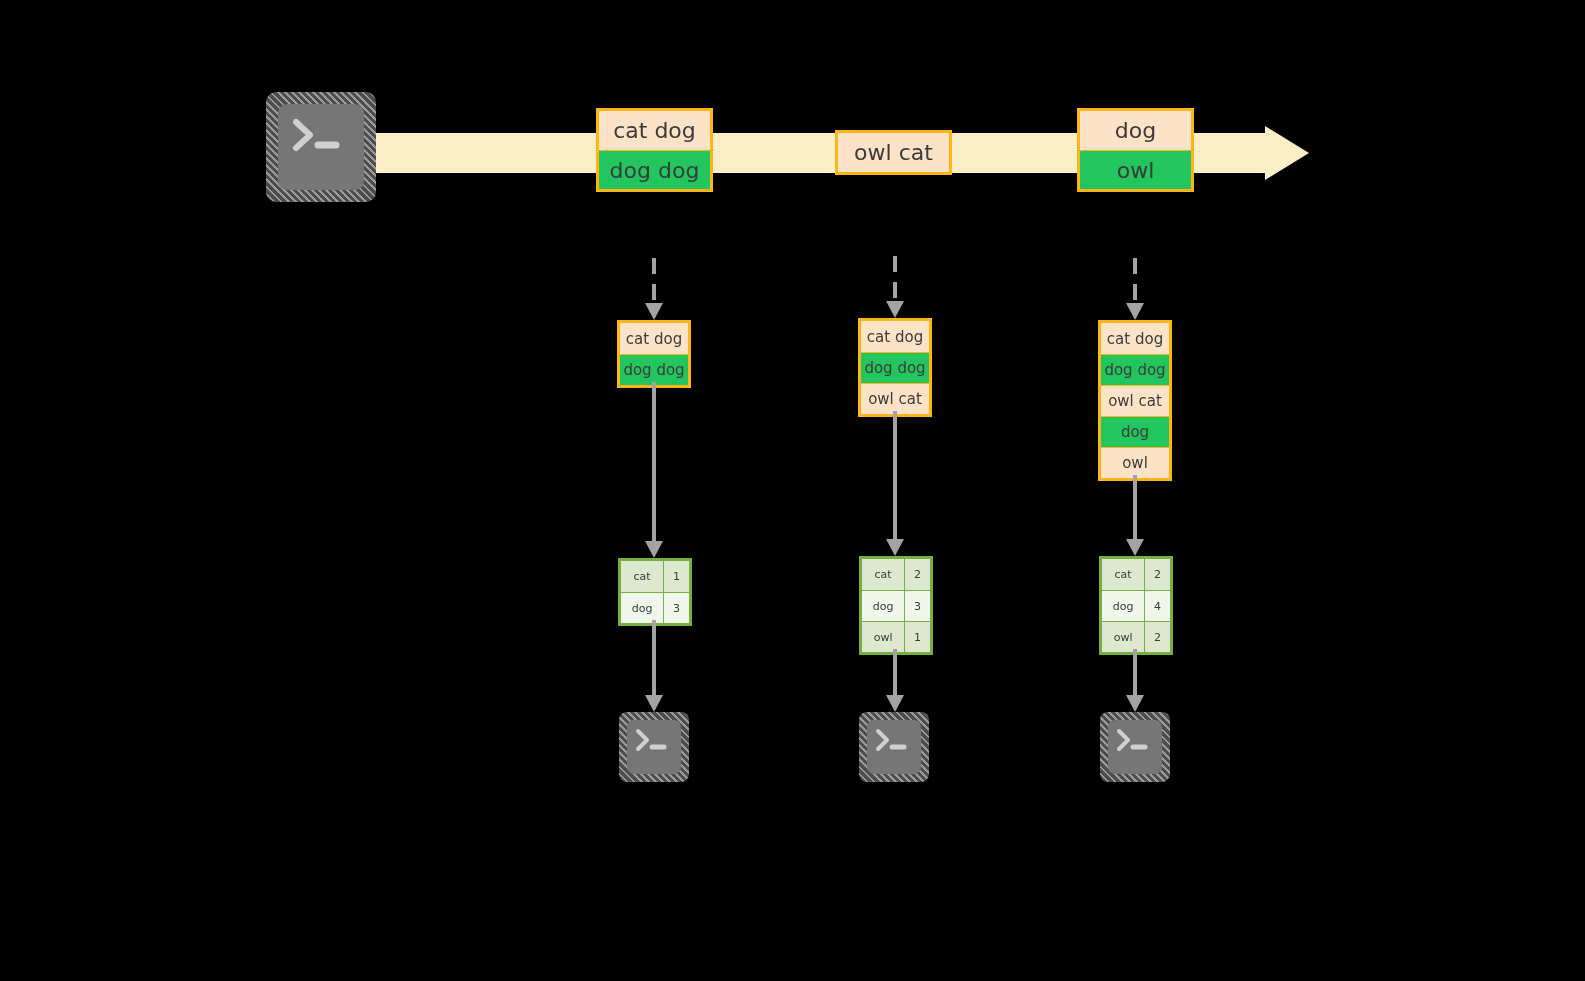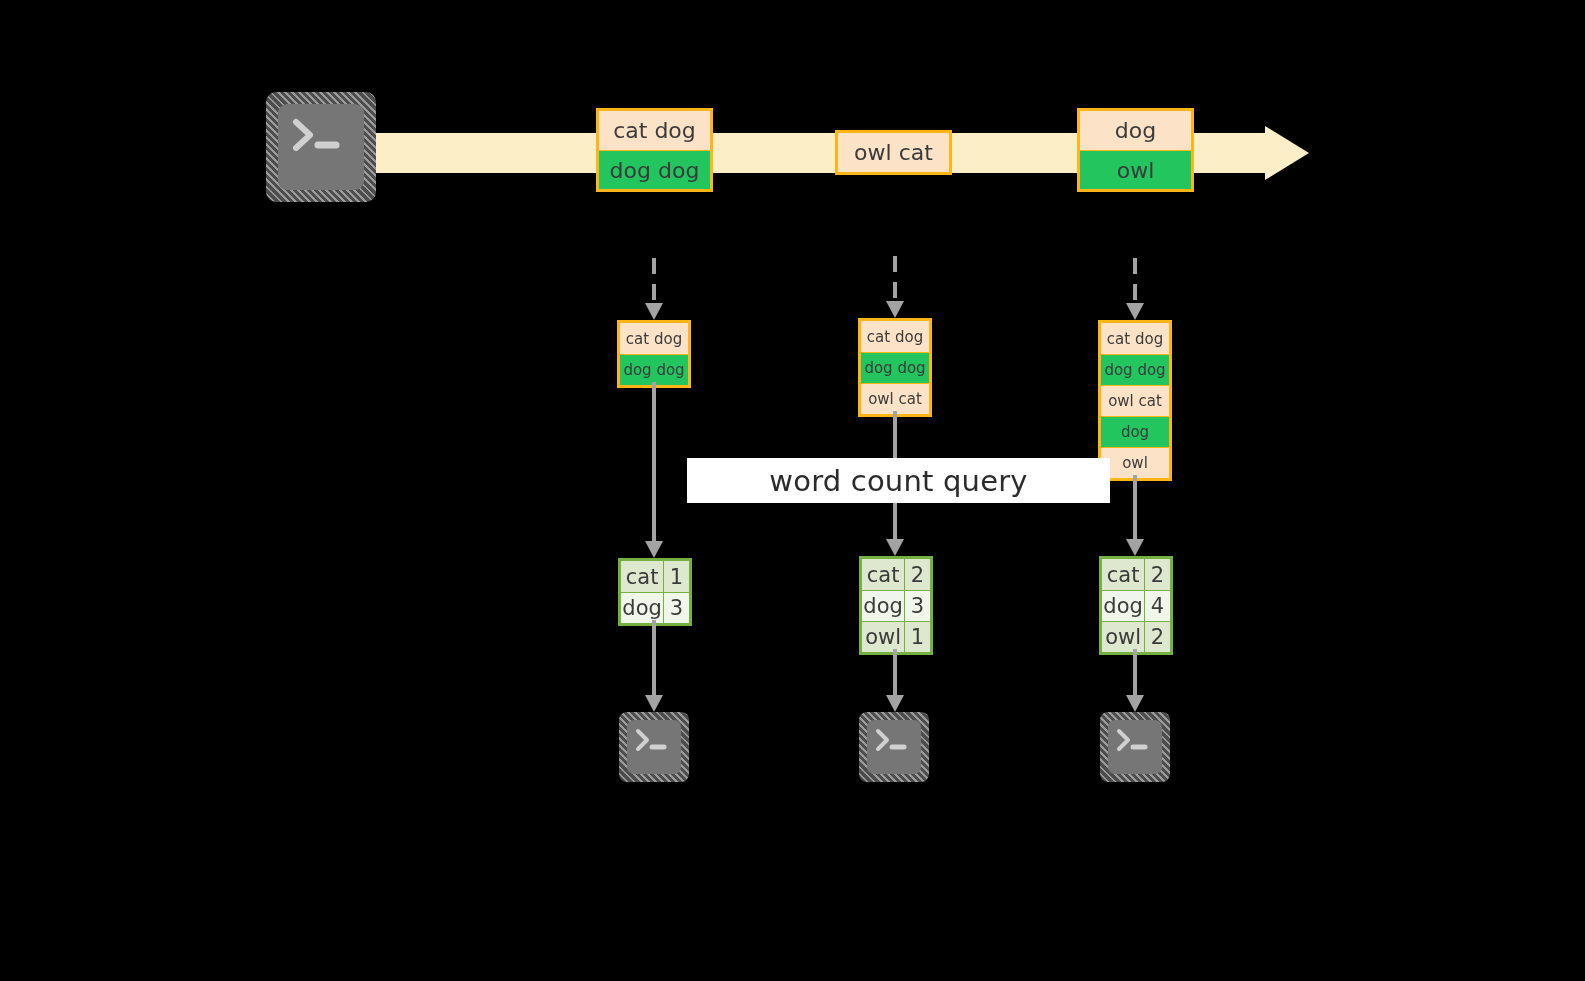--- a/index.html
+++ b/index.html
@@ -95,21 +95,21 @@
     box-sizing: border-box;
     border-top: 1.5px solid #76b040;
   }
   .gtable .grow:first-child { border-top: none; }
   .gtable .grow .k,
   .gtable .grow .v {
     box-sizing: border-box;
     display: flex;
     align-items: center;
     justify-content: center;
-    font-size: 21px;
+    font-size: 11px;
     color: #3b3b3b;
     text-align: right;
   }
   .gtable .grow .k { width: 45px; border-right: 1.5px solid #76b040; }
   .gtable .grow .v { width: 26px; }
   .gtable .grow.shade-a .k { background: #dde8ce; }
   .gtable .grow.shade-a .v { background: #dde8ce; }
   .gtable .grow.shade-b .k { background: #f1f6ea; }
   .gtable .grow.shade-b .v { background: #f1f6ea; }
 
@@ -222,21 +222,20 @@
   </div>
   <div class="conn" style="left:893px; top:411px; height:145px;">
     <div class="line" style="height:128px;"></div>
     <div class="head" style="top:128px;"></div>
   </div>
   <div class="conn" style="left:1133px; top:475px; height:81px;">
     <div class="line" style="height:64px;"></div>
     <div class="head" style="top:64px;"></div>
   </div>
 
-  <div class="qlabel" style="left:687px; top:458px; width:423px; height:45px;">word count query</div>
 
   <div class="gtable" style="left:618px; top:558px;">
     <div class="grow shade-a">
       <div class="k">cat</div>
       <div class="v">1</div>
     </div>
     <div class="grow shade-b">
       <div class="k">dog</div>
       <div class="v">3</div>
     </div>

